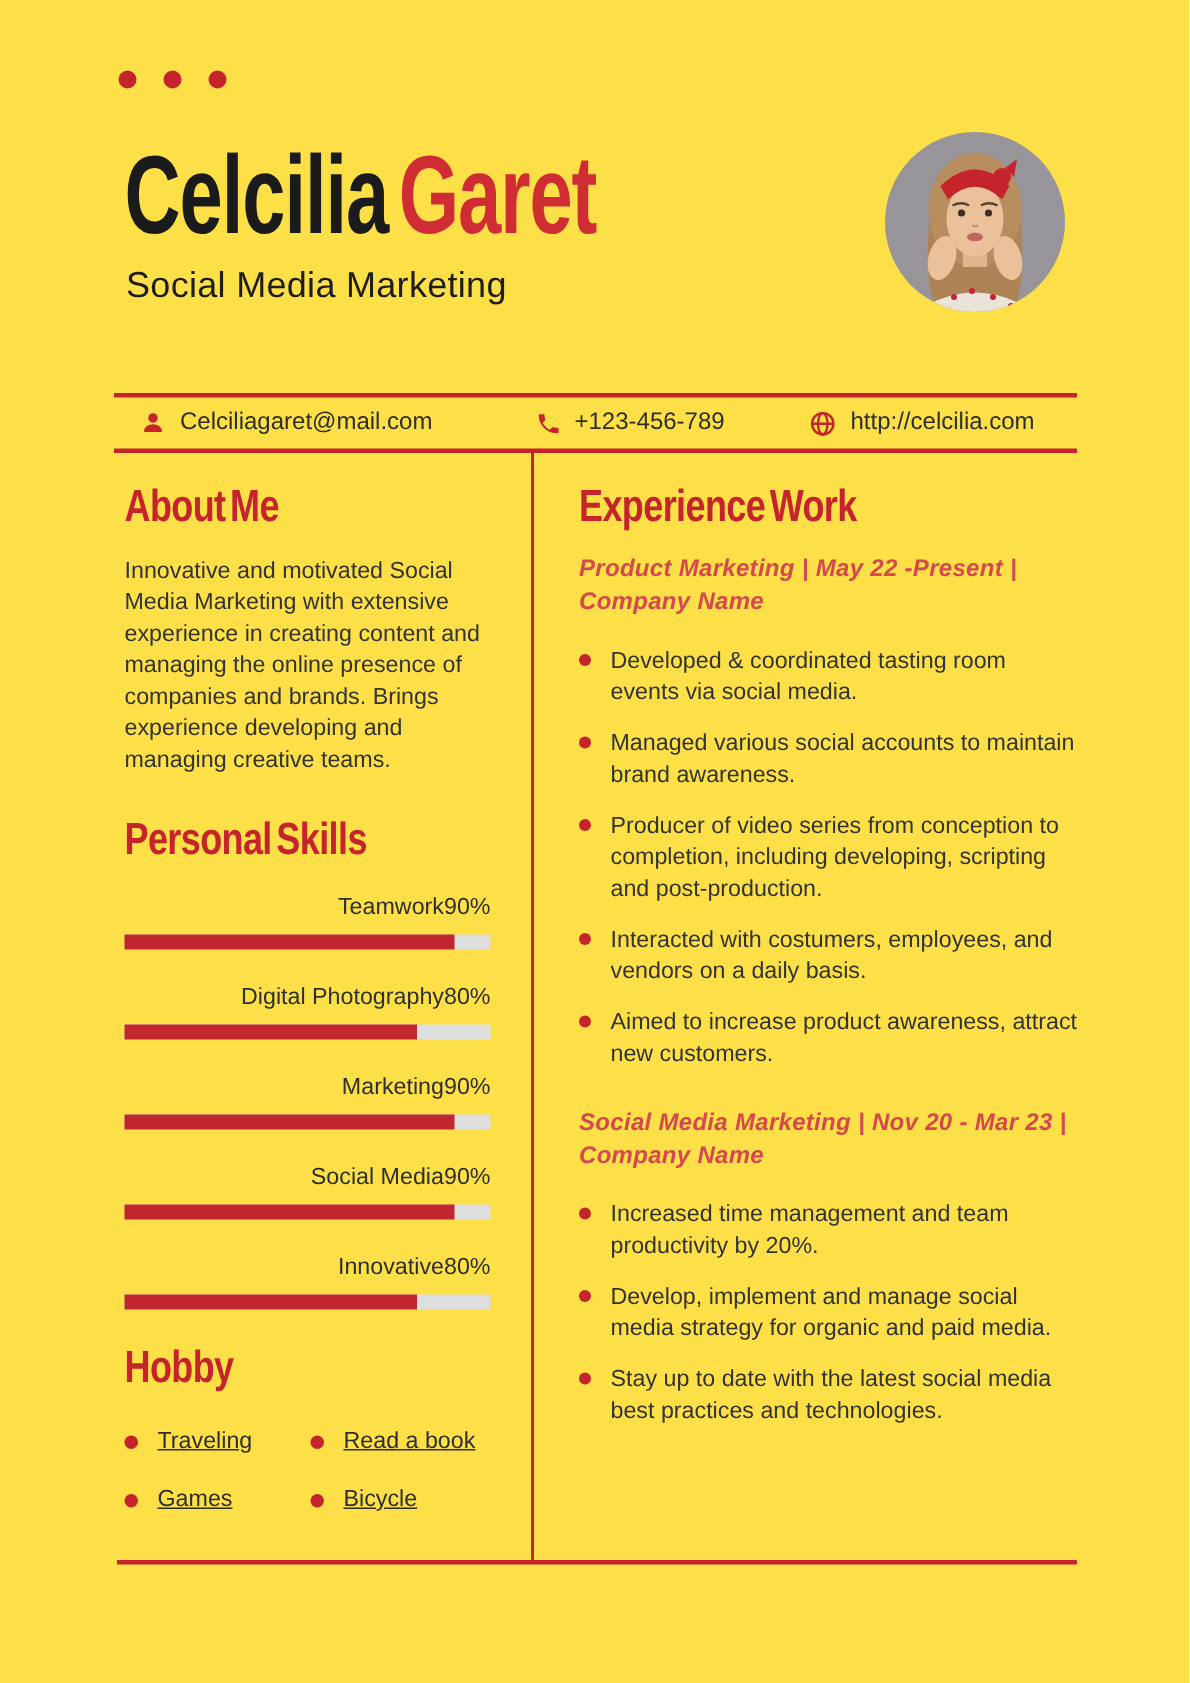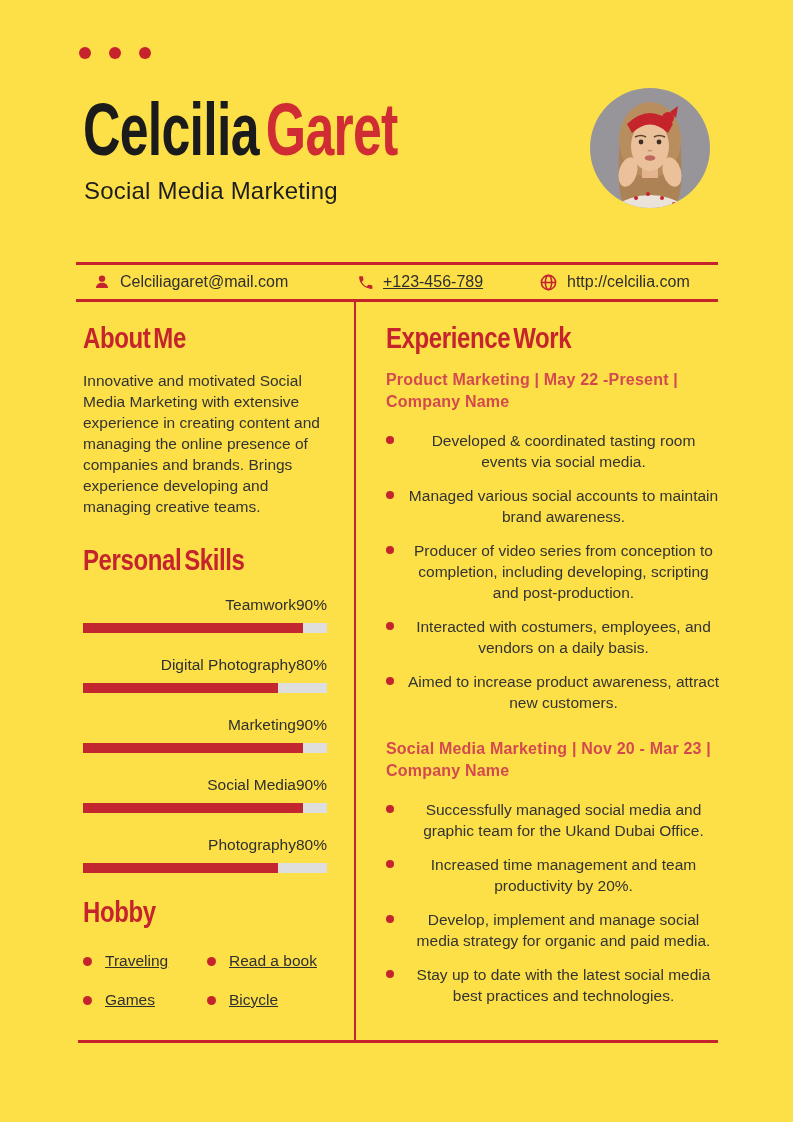--- a/index.html
+++ b/index.html
@@ -42,21 +42,21 @@
     border-top:3px solid var(--accent);
     border-bottom:3px solid var(--accent);
   }
   .contact-item{
     position:absolute;top:0;height:34px;
     display:flex;align-items:center;gap:9px;
     font-size:16px;color:#2e2e2e;justify-content:space-between;
   }
   .contact-item svg{flex:none;}
   .c-email{left:17px;}
-  .c-phone{left:281px;text-decoration:underline;}
+  .c-phone{left:281px;}
   .c-web{left:463px;}
   
   .vline{position:absolute;left:354px;top:302px;width:2px;height:738px;background:var(--accent);}
   .bottom-line{position:absolute;left:78px;top:1040px;width:640px;height:3px;background:var(--accent);}
   
   .left-col{position:absolute;left:83px;top:322px;width:244px;}
   .right-col{position:absolute;left:386px;top:322px;width:334px;}
   .sec-h{
     color:var(--accent);font-weight:bold;font-size:30px;line-height:32px;
     white-space:nowrap;word-spacing:-4px;letter-spacing:-.5px;
@@ -75,24 +75,24 @@
   .hobby-h{margin-top:7px;}
   .hobby-grid{
     margin-top:24px;display:grid;grid-template-columns:124px 1fr;
     row-gap:21px;font-size:15.5px;color:#2f2f2f;text-decoration:underline;
   }
   .hobby-item{display:flex;align-items:center;gap:13px;}
   .dot-bullet{flex:none;width:9px;height:9px;border-radius:50%;background:var(--accent);}
   
   .job-line{
     margin-top:15px;font-size:16px;line-height:22px;
-    font-weight:bold;color:var(--accent-light);
+    font-style:italic;font-weight:bold;color:var(--accent-light);
     letter-spacing:.2px;
   }
-  .bullets{list-style:none;margin-top:17px;text-align:center;}
+  .bullets{list-style:none;margin-top:17px;}
   .bullets li{
     display:flex;gap:13px;margin-bottom:13px;
     font-size:15.5px;line-height:21px;color:var(--body);
   }
   .bullets .dot-bullet{width:8px;height:8px;margin-top:6px;}
   .job2{margin-top:25px;}
 </style>
 </head>
 <body>
 
@@ -204,21 +204,21 @@
         <div class="skill-head">
           <span>Social Media</span>
           <span>90%</span>
         </div>
         <div class="track">
             <div class="fill" style="width: 90%;"></div>
           </div>
       </div>
       <div class="skill">
         <div class="skill-head">
-          <span>Photography</span>
+          <span>Innovative</span>
           <span>80%</span>
         </div>
         <div class="track">
             <div class="fill" style="width: 80%;"></div>
           </div>
       </div>
     </div>
 
     <h2 class="sec-h hobby-h">Hobby</h2>
     <div class="hobby-grid">
@@ -265,24 +265,20 @@
       <li>
         <span class="dot-bullet"></span>
         <span>Aimed to increase product awareness, attract new customers.</span>
       </li>
     </ul>
 
     <div class="job-line job2">Social Media Marketing | Nov 20 - Mar 23 | Company Name</div>
     <ul class="bullets">
       <li>
         <span class="dot-bullet"></span>
-        <span>Successfully managed social media and graphic team for the Ukand Dubai Office.</span>
-      </li>
-      <li>
-        <span class="dot-bullet"></span>
         <span>Increased time management and team productivity by 20%.</span>
       </li>
       <li>
         <span class="dot-bullet"></span>
         <span>Develop, implement and manage social media strategy for organic and paid media.</span>
       </li>
       <li>
         <span class="dot-bullet"></span>
         <span>Stay up to date with the latest social media best practices and technologies.</span>
       </li>

